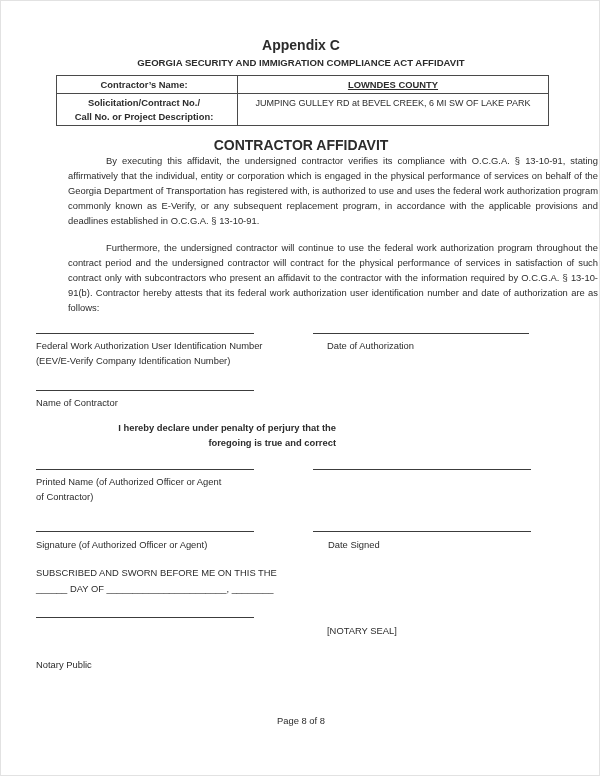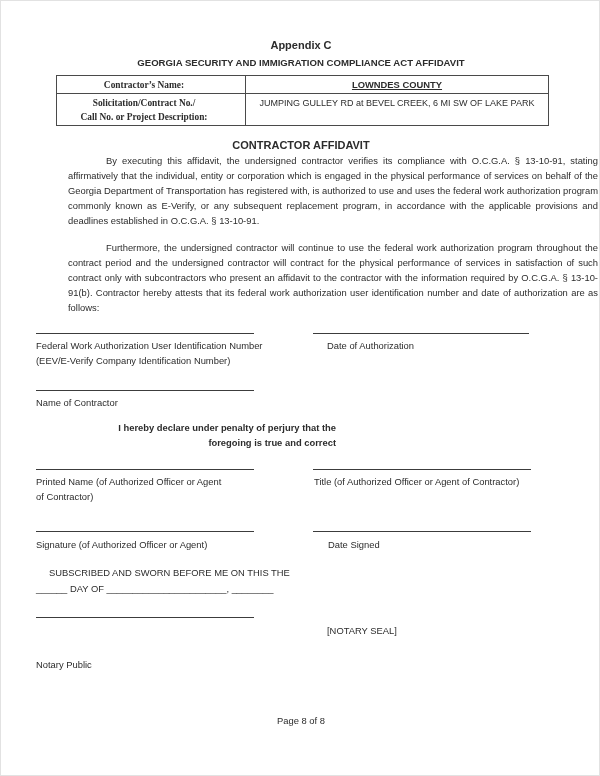--- a/index.html
+++ b/index.html
@@ -12,42 +12,41 @@
     box-sizing: border-box;
     font-family: "Liberation Sans", "DejaVu Sans", sans-serif;
     color: #2c2c2c;
     font-size: 9.4px;
     line-height: 15px;
     overflow: hidden;
   }
   .abs { position: absolute; }
   .center { width: 600px; text-align: center; left: 0; }
   .bold { font-weight: bold; }
-  .hdg { font-size: 11px; font-weight: bold; }
+  .hdg { font-size: 14px; font-weight: bold; }
   .para {
     left: 35px; width: 530px;
     text-align: justify;
     text-indent: 38px;
     margin-left: 32px;
   }
   
   .ctable {
     left: 55px; top: 74px; width: 491px;
     border: 1px solid #4a4a4a;
   }
   .ctable-row { display: flex; }
   .ctable-row + .ctable-row { border-top: 1px solid #4a4a4a; }
   .cell-label {
     width: 168px;
     border-right: 1px solid #4a4a4a;
     text-align: center;
     font-weight: bold;
-    padding: 2px 17px 1px 3px;
+    padding: 2px 9px 1px 3px;
     line-height: 14px;
-    font-family: Liberation Serif, serif;
   }
   .cell-value {
     flex: 1;
     text-align: center;
     padding: 2px 3px 1px 3px;
     line-height: 14px;
   }
   .row2 { min-height: 31px; }
   .val-underline { text-decoration: underline; font-weight: bold; }
   .val-nowrap { white-space: nowrap; font-size: 9px; }
@@ -100,28 +99,27 @@
     <span class="nowrap" style="display:block;">I hereby declare under penalty of perjury that the</span>
     <span class="nowrap" style="display:block;">foregoing is true and correct</span>
   </div>
 
   <div class="abs bline" style="top:468px; left:35px; width:218px;"></div>
   <div class="abs bline" style="top:468px; left:312px; width:218px;"></div>
   <div class="abs" style="top:473px; left:35px; width:280px;">
     <span class="nowrap" style="display:block;">Printed Name (of Authorized Officer or Agent</span>
     <span class="nowrap" style="display:block;">of Contractor)</span>
   </div>
-  <div class="abs nowrap" style="top:473px; left:313px;">Title (of Authorized Officer or Agent of Contractor)</div>
 
   <div class="abs bline" style="top:530px; left:35px; width:218px;"></div>
   <div class="abs bline" style="top:530px; left:312px; width:218px;"></div>
   <div class="abs nowrap" style="top:536px; left:35px;">Signature (of Authorized Officer or Agent)</div>
   <div class="abs nowrap" style="top:536px; left:327px;">Date Signed</div>
 
-  <div class="abs nowrap" style="top:564px; left:35px;margin-left:13px;">SUBSCRIBED AND SWORN BEFORE ME ON THIS THE</div>
+  <div class="abs nowrap" style="top:564px; left:35px;">SUBSCRIBED AND SWORN BEFORE ME ON THIS THE</div>
   <div class="abs nowrap" style="top:580px; left:35px;">______ DAY OF _______________________, ________</div>
 
   <div class="abs bline" style="top:616px; left:35px; width:218px;"></div>
   <div class="abs nowrap" style="top:656px; left:35px;">Notary Public</div>
   <div class="abs nowrap" style="top:622px; left:326px;">[NOTARY SEAL]</div>
 
 
   <div class="abs center" style="top:712px;">Page 8 of 8</div>
 
 </div>

